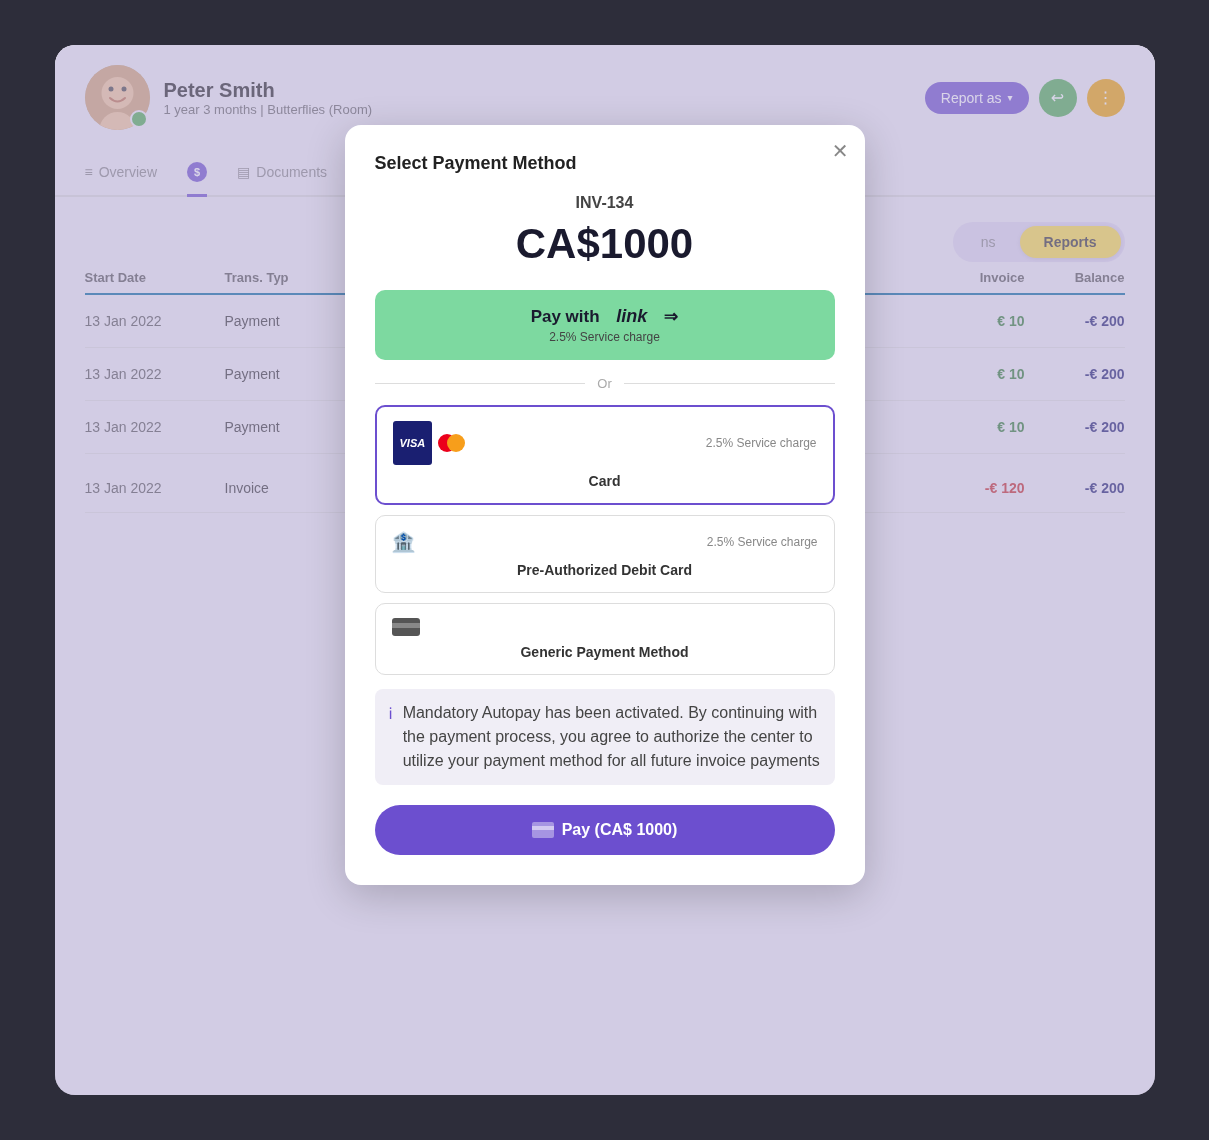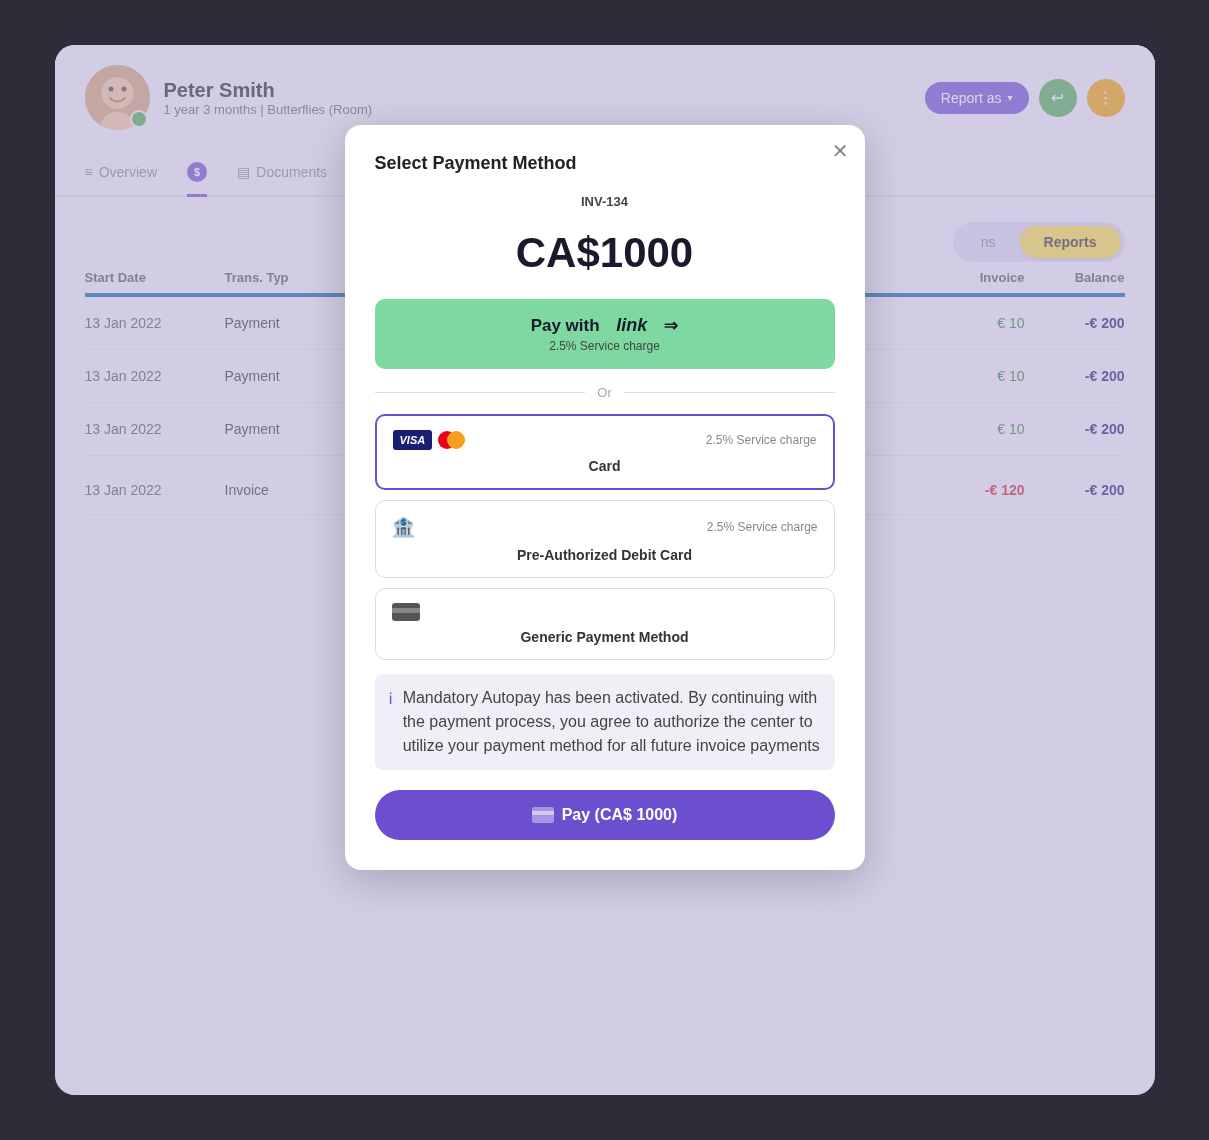--- a/index.html
+++ b/index.html
@@ -176,37 +176,37 @@
       background: #fde047;
       color: #333;
       font-weight: 600;
       box-shadow: 0 1px 4px rgba(0,0,0,0.1);
     }
     
     .table-header {
       display: grid;
       grid-template-columns: 140px 130px 1fr 100px 100px;
       padding: 8px 0;
-      border-bottom: 4px solid #0369a1;
+      border-bottom: 2px solid #0369a1;
       color: #555;
       font-size: 13px;
       font-weight: 600;
       margin-top: 40px;
     }
     .table-row {
       display: grid;
       grid-template-columns: 140px 130px 1fr 100px 100px;
       padding: 18px 0;
       border-bottom: 1px solid #e0e0e0;
       align-items: center;
       font-size: 14px;
       color: #333;
     }
     .table-row .date { color: #555; }
-    .table-row .amount { color: #2e7d32; font-weight: 400; text-align: right; }
+    .table-row .amount { color: #2e7d32; font-weight: 700; text-align: right; }
     .table-row .balance { color: #1a1a6e; font-weight: 600; text-align: right; }
     .table-row .invoice-link { color: #6c4fcf; text-decoration: underline; }
     .table-row .red { color: #c62828; font-weight: 600; }
 
     
     .overlay {
       position: absolute;
       top: 0; left: 0; right: 0; bottom: 0;
       background: rgba(180, 170, 210, 0.5);
       display: flex;
@@ -236,24 +236,24 @@
       right: 16px;
       background: none;
       border: none;
       font-size: 20px;
       color: #888;
       cursor: pointer;
       line-height: 1;
     }
     .invoice-ref {
       text-align: center;
-      font-size: 13px;
+      font-size: 16px;
       font-weight: 600;
       color: #444;
-      margin-bottom: 20px;
+      margin-bottom: 8px;
     }
     .invoice-amount {
       text-align: center;
       font-size: 42px;
       font-weight: 800;
       color: #1a1a2e;
       margin-bottom: 22px;
     }
     
     .pay-link-btn {
@@ -323,21 +323,21 @@
     .card-logos {
       display: flex;
       gap: 6px;
       align-items: center;
     }
     .visa-logo {
       background: #1a1f71;
       color: white;
       font-size: 11px;
       font-weight: 800;
-      padding: 4px 7px;
+      padding: 16px 7px;
       border-radius: 3px;
       font-style: italic;
     }
     .mc-logo {
       display: flex;
       align-items: center;
     }
     .mc-left { width: 18px; height: 18px; border-radius: 50%; background: #eb001b; }
     .mc-right { width: 18px; height: 18px; border-radius: 50%; background: #f79e1b; margin-left: -9px; }
     .service-charge { font-size: 12px; color: #888; }

